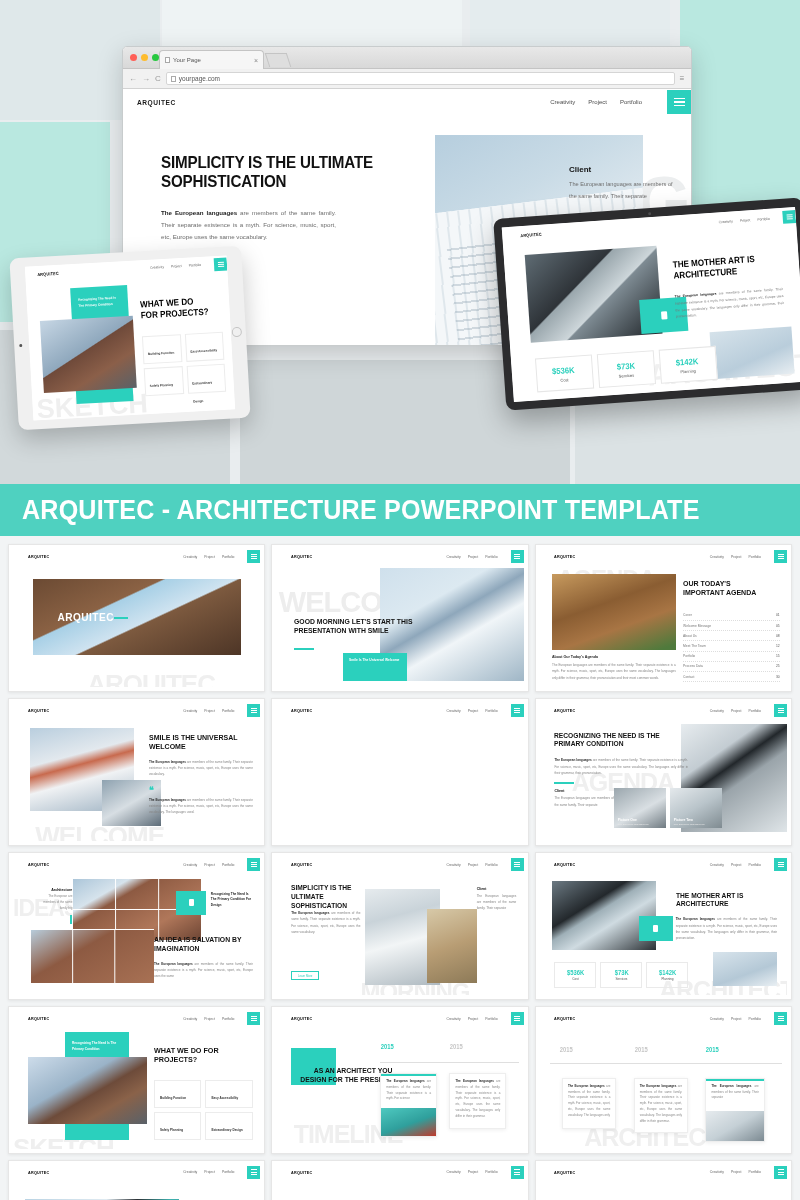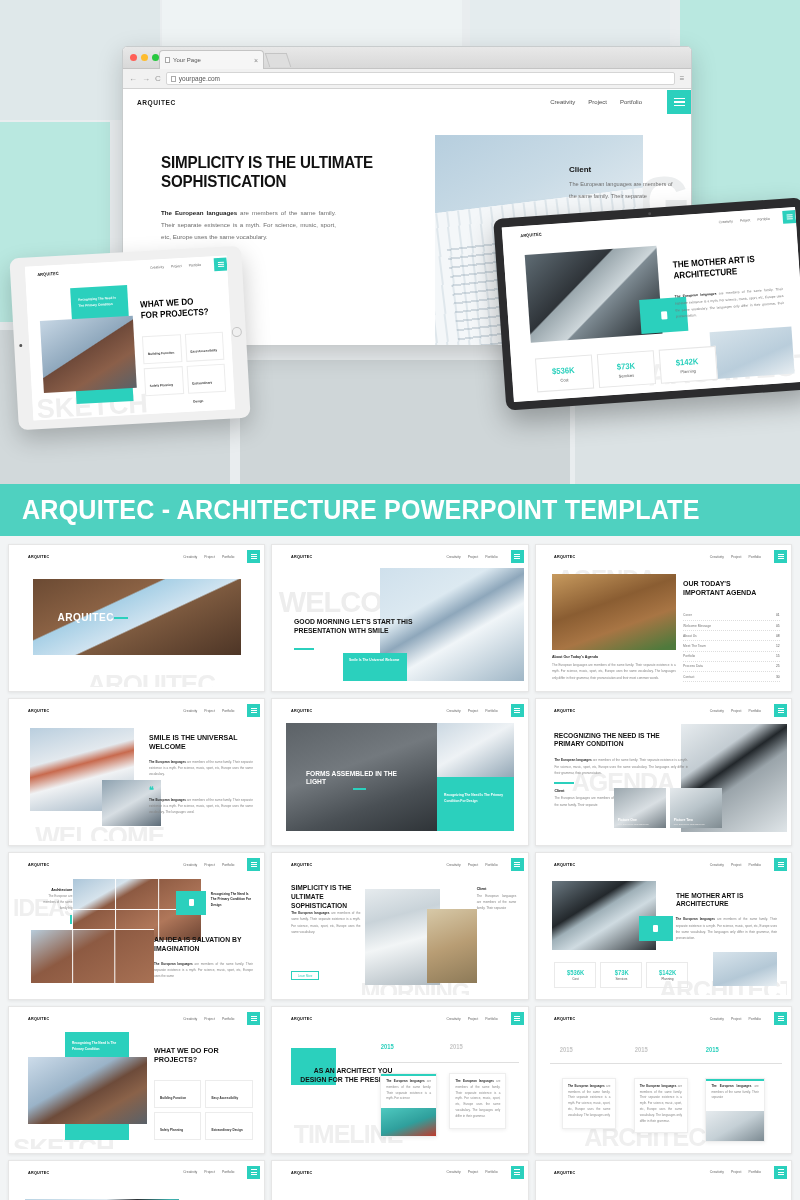--- a/index.html
+++ b/index.html
@@ -609,29 +609,20 @@
             <span>Creativity</span>
             <span>Project</span>
             <span>Portfolio</span>
             <span class="mini-burger">
               <i></i>
               <i></i>
               <i></i>
             </span>
           </div>
       </div>
-      <div class="s-body">
-        <div class="s5-dark"></div>
-        <div class="h-title s5-h">FORMS ASSEMBLED IN THE LIGHT</div>
-        <div class="s5-dash"></div>
-        <div class="s5-photo"></div>
-        <div class="s5-teal">
-            <p>Recognizing The Need Is The Primary Condition For Design</p>
-          </div>
-      </div>
     </div>
   </div>
 
   <div class="card">
     <div class="mini">
       <div class="mini-nav">
           <span class="mini-logo">ARQUITEC</span>
         <div class="mini-links">
             <span>Creativity</span>
             <span>Project</span>

